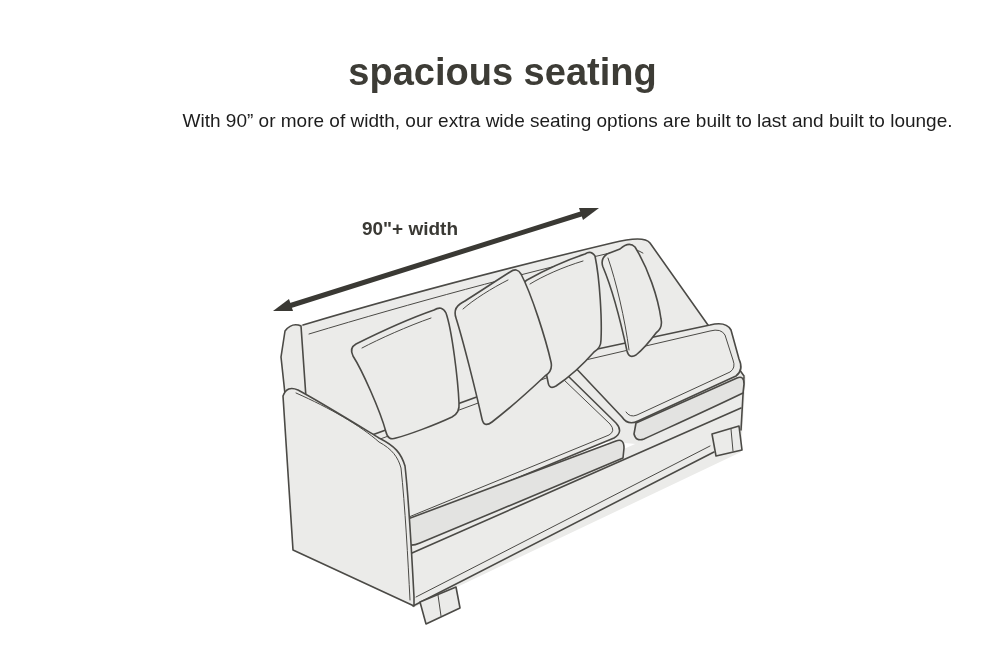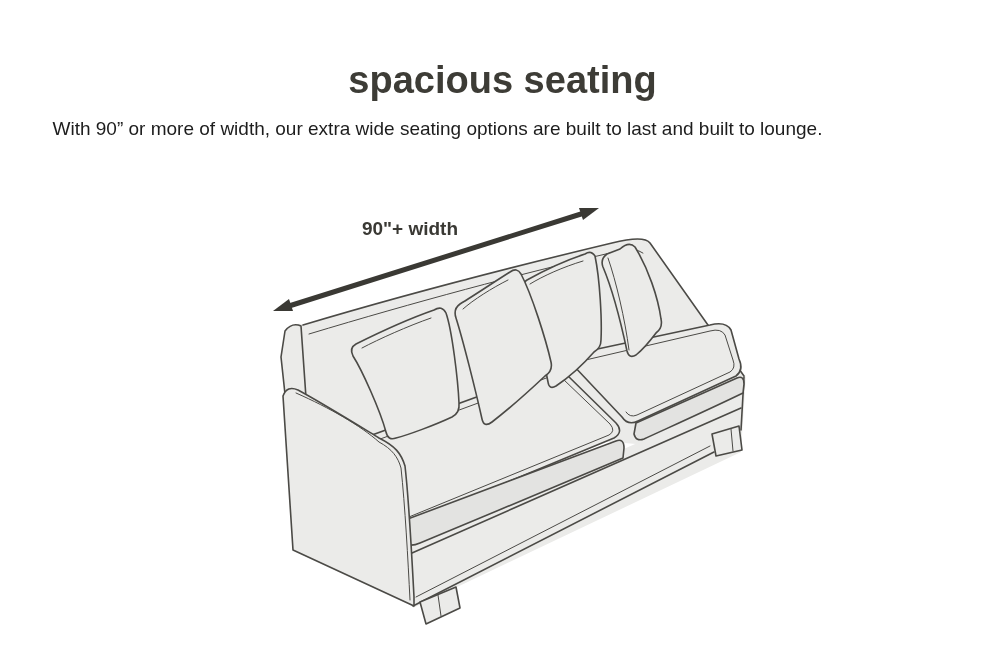--- a/index.html
+++ b/index.html
@@ -4,33 +4,33 @@
 <style>
   html,body{margin:0;padding:0;background:#ffffff;}
   .page{
     position:relative;
     width:1005px;height:671px;
     background:#ffffff;
     overflow:hidden;
     font-family:"Liberation Sans", sans-serif;
   }
   .title{
-    margin:8px;
+    margin:0;
     padding-top:52px;
     text-align:center;
     font-size:38px;
     line-height:40px;
     font-weight:bold;
     color:#3d3c36;
     letter-spacing:0px;
   }
   .desc{
     margin:16px auto 0 auto;
     width:900px;
-    text-align:left;
+    text-align:right;
     font-size:19px;
     line-height:26px;
     color:#1d1d1d;
   }
   .desc span{display:block;}
   .diagram{position:absolute;left:0;top:0;width:1005px;height:671px;}
   .diagram svg{position:absolute;left:0;top:0;}
   .dim-label{
     position:absolute;
     left:300px;top:218px;width:220px;

